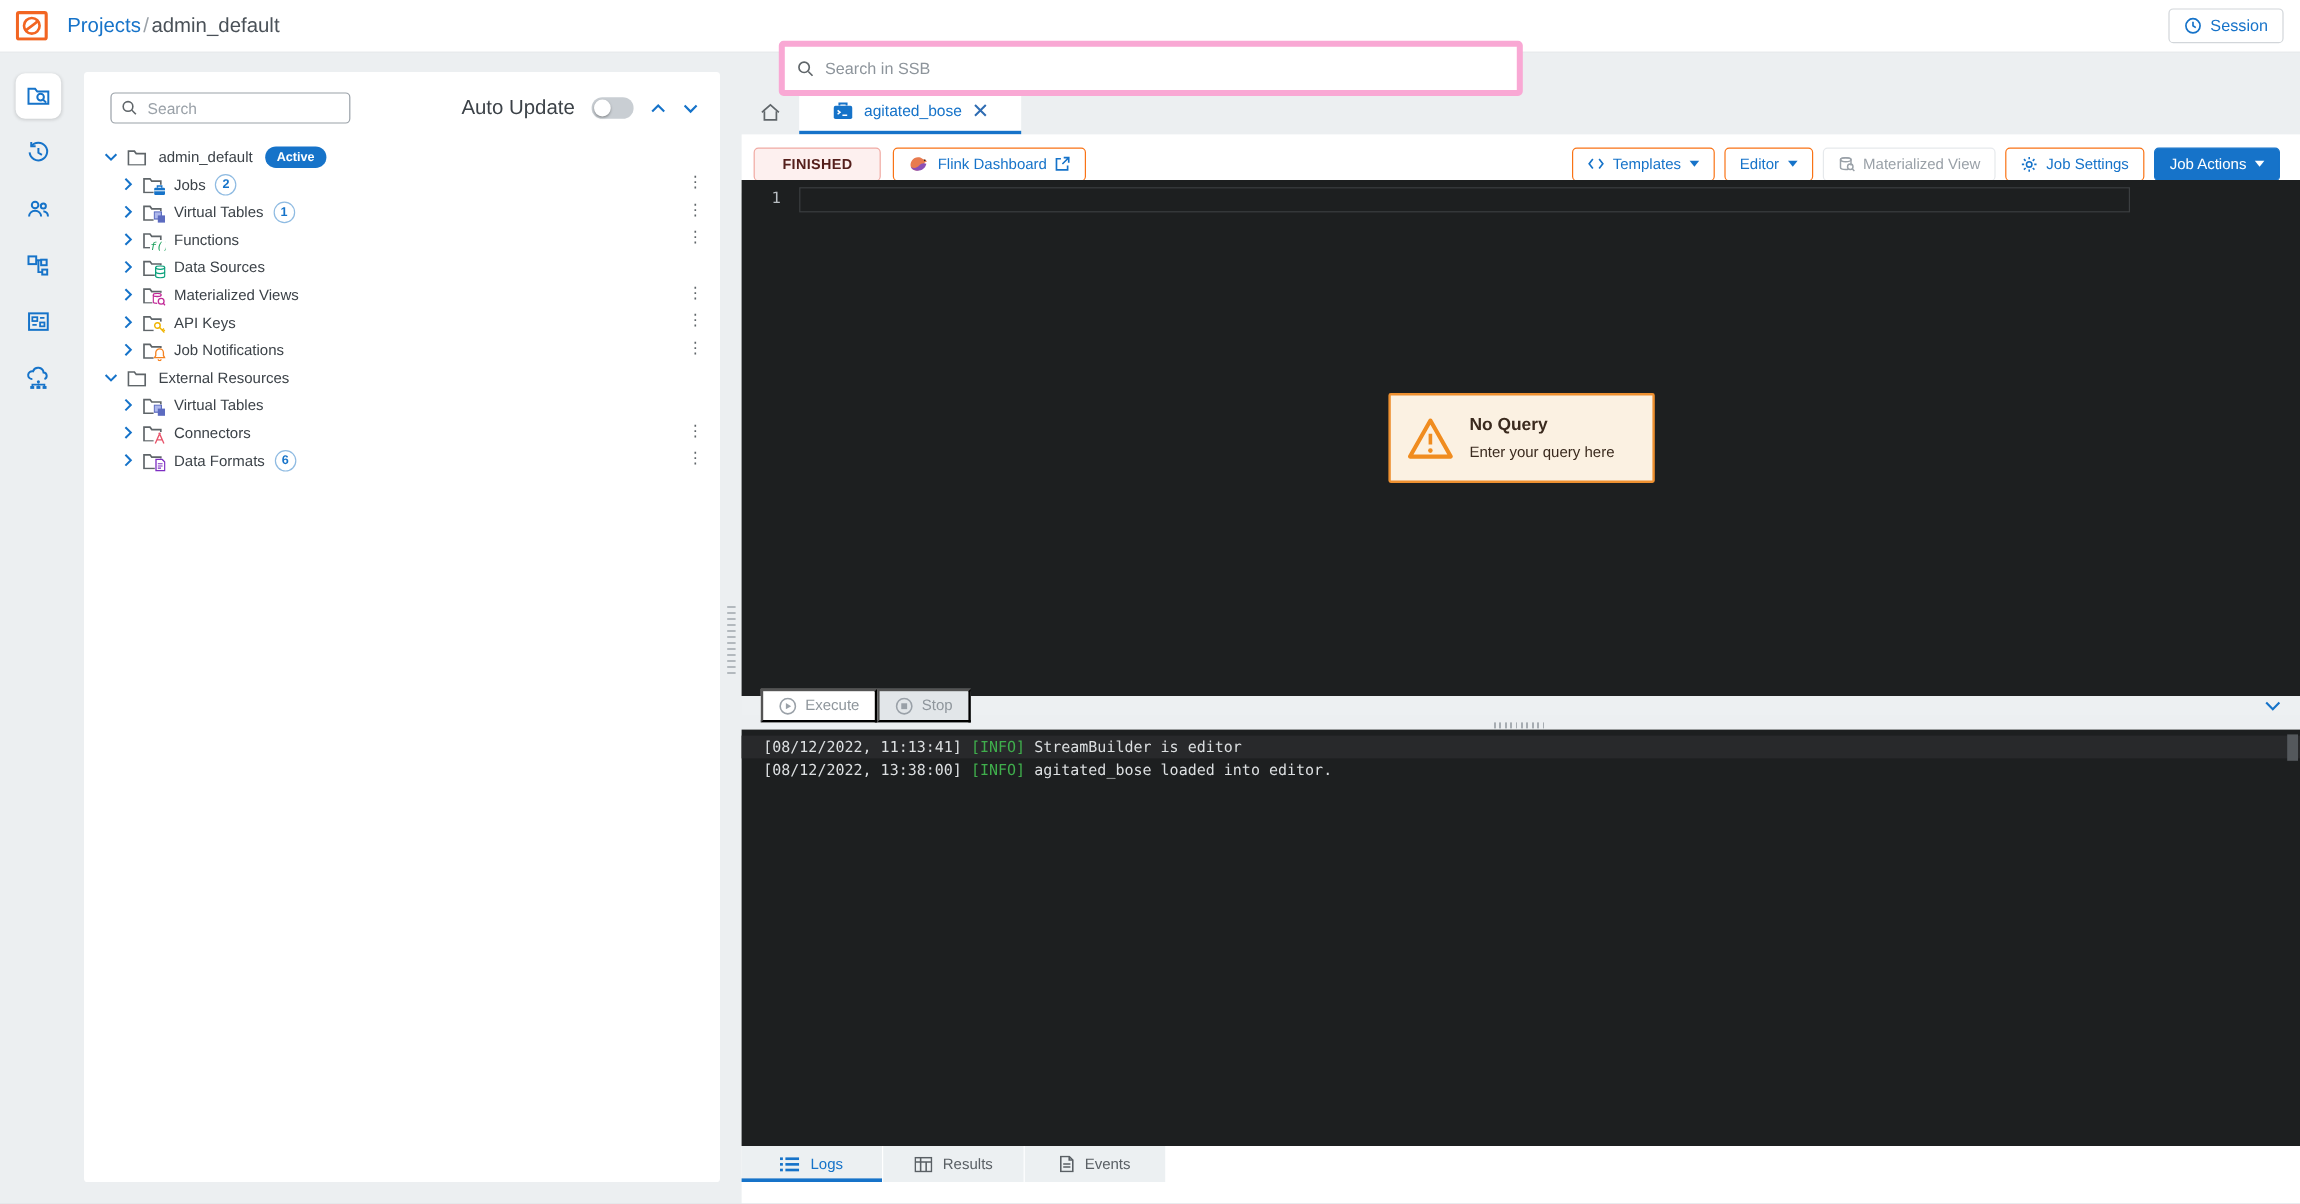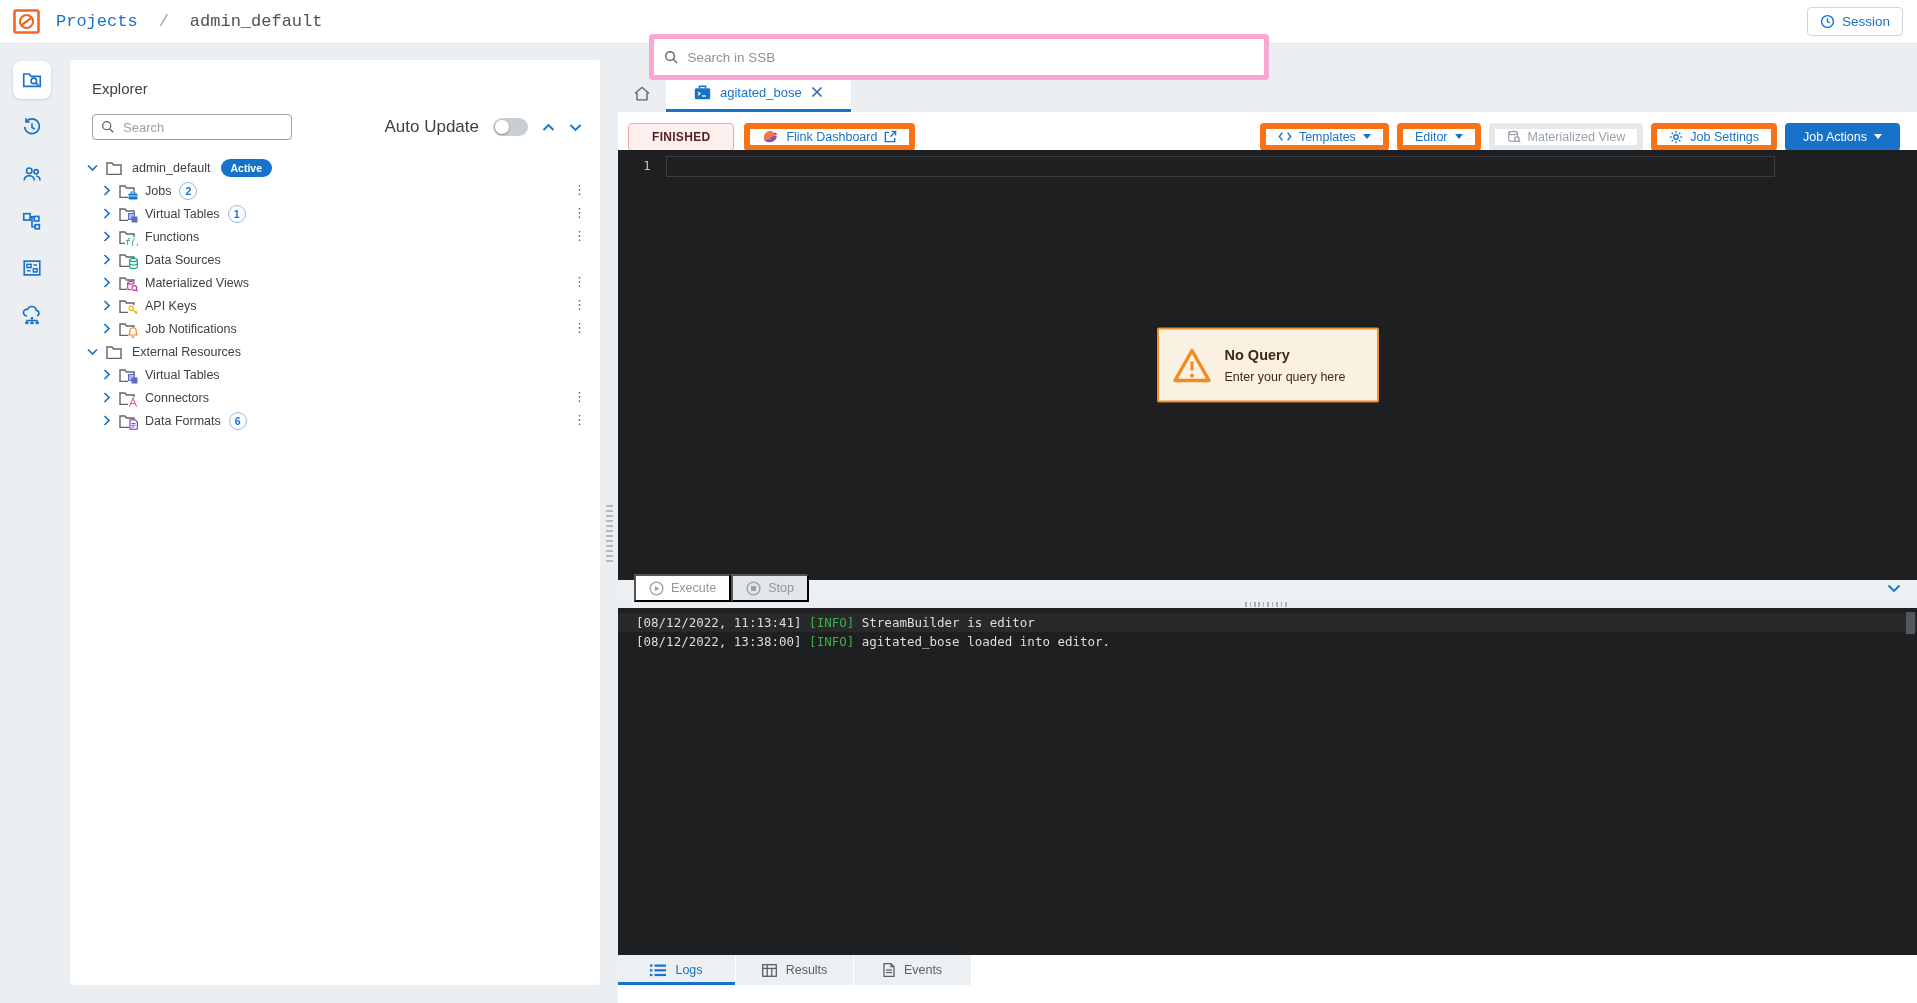--- a/index.html
+++ b/index.html
@@ -5,21 +5,21 @@
   * { margin:0; padding:0; box-sizing:border-box; }
   html,body { background:#dfe3e6; }
   #app { position:relative; width:1917px; height:1003px; background:#eceff1;
          font-family:"Liberation Sans",sans-serif; overflow:hidden; }
   .ico { display:inline-flex; align-items:center; justify-content:center; line-height:0; }
 
   
   .header { position:absolute; top:0; left:0; width:100%; height:44px; background:#fff;
             border-bottom:1px solid #e3e6e9; display:flex; align-items:center; z-index:6; }
   .logo { margin-left:13px; }
-  .breadcrumb { margin-left:16px; font-size:17px; color:#4a5158; display:flex; gap:21px; align-items:center;font-family:Liberation Mono, monospace; }
+  .breadcrumb { margin-left:16px; font-size:17px; color:#4a5158; display:flex; gap:2px; align-items:center; }
   .breadcrumb .root { color:var(--accent); cursor:pointer; }
   .breadcrumb .sep { color:#9aa1a8; }
   .global-search { position:absolute; left:50%; transform:translateX(-50%); top:7px; width:620px; height:46px;
                    border:5px solid #f9a8d4; border-radius:4px; background:#fff; display:flex; align-items:center;
                    padding:0 10px; gap:9px;margin-top:27px; }
   .global-search input { border:none; outline:none; flex:1; font-size:13.5px; color:#3c4248;
                          font-family:"Liberation Sans",sans-serif; }
   .global-search input::placeholder { color:#8d949b; }
   .session-btn { position:absolute; right:14px; top:7px; height:29px; padding:0 12px; border:1px solid #d2d6da;
                  border-radius:4px; background:#fff; color:var(--accent); font-size:13.5px; display:flex;
@@ -74,21 +74,21 @@
   .home-tab { width:48px; height:37px; display:flex; align-items:center; justify-content:center; cursor:pointer; }
   .job-tab { height:37px; background:#fff; display:flex; align-items:center; gap:9px; padding:0 28px;
              border-bottom:3px solid var(--accent); color:var(--accent); font-size:13px; cursor:pointer; }
   .job-tab .close { cursor:pointer; }
 
   
   .toolbar { position:absolute; left:618px; right:0; top:112px; height:49px; background:#fff; display:flex;
              align-items:center; padding:0 10px; }
   .status-badge { border:1px solid var(--finished-border); background:var(--finished-bg); color:var(--finished-text);
                   font-weight:bold; font-size:12px; letter-spacing:.3px; padding:6px 23px; border-radius:4px; }
-  .btn { height:28px; display:inline-flex; align-items:center; gap:7px; padding:0 12px; border:6px solid #f97316;
+  .btn { height:28px; display:inline-flex; align-items:center; gap:7px; padding:0 12px; border:1px solid #f97316;
          border-radius:4px; background:#fff; color:var(--accent); font-size:12.5px; cursor:pointer; white-space:nowrap; }
   .btn.disabled { color:#9aa1a8; border-color:#e6e9ec; cursor:default; }
   .btn.primary { background:var(--accent); color:#fff; border-color:var(--accent); }
   .toolbar-right { margin-left:auto; display:flex; gap:8px; padding-right:7px; }
   .flink-btn { margin-left:10px; }
   .caret { width:0; height:0; border-left:4px solid transparent; border-right:4px solid transparent;
            border-top:5px solid currentColor; display:inline-block; }
 
   
   .editor { position:absolute; left:618px; right:0; top:150px; height:430px; background:var(--editor-bg); }
@@ -222,21 +222,20 @@
             <path d="M12 17 v2 M12 18 h-5.5 v1.5 M12 18 h5.5 v1.5" fill="none" stroke="#1673c9" stroke-width="1.5"></path>
             <rect x="4.6" y="19.3" width="3.6" height="2.6" fill="#1673c9"></rect>
             <rect x="10.2" y="19.3" width="3.6" height="2.6" fill="#1673c9"></rect>
             <rect x="15.8" y="19.3" width="3.6" height="2.6" fill="#1673c9"></rect>
           </svg>
         </span>
       </div>
     </div>
 
   <div class="explorer">
-    <div class="explorer-title">Explorer</div>
     <div class="explorer-controls">
       <div class="explorer-search">
         <span class="ico">
           <svg width="14" height="14" viewBox="0 0 16 16">
               <circle cx="6.5" cy="6.5" r="4.6" fill="none" stroke="#5f6569" stroke-width="1.5"></circle>
               <line x1="10.2" y1="10.2" x2="14" y2="14" stroke="#5f6569" stroke-width="1.5"></line>
             </svg>
         </span>
         <input value="" placeholder="Search" style="">
       </div>

